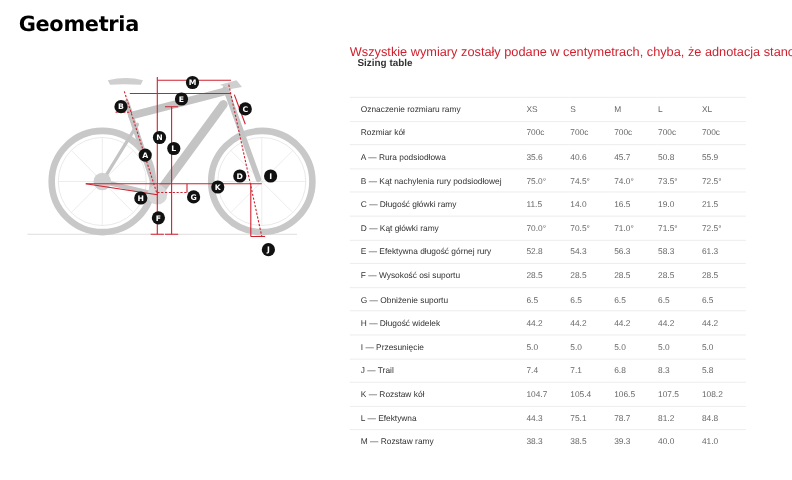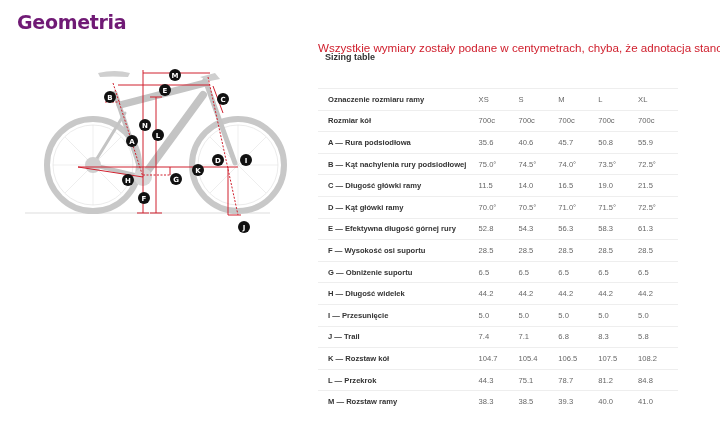--- a/index.html
+++ b/index.html
@@ -6,41 +6,41 @@
   body {
     width: 720px; height: 436px; overflow: hidden;
     background: #ffffff;
     font-family: "Liberation Sans", sans-serif;
     color: #222;
     position: relative;
   }
   .title {
     position: absolute; left: 17px; top: 11px;
     font-family: "DejaVu Sans", sans-serif;
-    font-weight: bold; font-size: 19px; color: #701a75; letter-spacing: -0.3px;
+    font-weight: bold; font-size: 19px; color: #000000; letter-spacing: -0.3px;
   }
   .diagram { position: absolute; left: 20px; top: 55px; width: 270px; height: 190px; }
   .note {
     position: absolute; left: 318px; top: 41px;
     font-size: 11.6px; color: #d0202e; white-space: nowrap;
   }
   .sizing-title {
     position: absolute; left: 325px; top: 52px;
     font-size: 9px; font-weight: bold; color: #333;
   }
   table.geo {
     position: absolute; left: 318px; top: 88px;
     width: 360px; border-collapse: collapse;
     font-size: 7.6px;
   }
   table.geo td {
     height: 20.6px; padding: 0; border-top: 1px solid #eeeeee;
     color: #666; vertical-align: middle;
   }
-  table.geo td.lbl { padding-left: 10px; width: 143px; color: #333; font-weight: bold; }
+  table.geo td.lbl { padding-left: 10px; width: 143px; color: #333; font-weight: normal; }
   table.geo td.v { width: 38px; }
   table.geo tr:last-child td { border-bottom: none; }
 </style>
 </head>
 <body>
 
 <div class="title">Geometria</div>
 
 <svg class="diagram" viewBox="0 0 270 190" xmlns="http://www.w3.org/2000/svg">
 
@@ -259,21 +259,21 @@
       </tr>
       <tr>
         <td class="lbl">K — Rozstaw kół</td>
         <td class="v">104.7</td>
         <td class="v">105.4</td>
         <td class="v">106.5</td>
         <td class="v">107.5</td>
         <td class="v">108.2</td>
       </tr>
       <tr>
-        <td class="lbl">L — Przekrok</td>
+        <td class="lbl">L — Efektywna</td>
         <td class="v">44.3</td>
         <td class="v">75.1</td>
         <td class="v">78.7</td>
         <td class="v">81.2</td>
         <td class="v">84.8</td>
       </tr>
       <tr>
         <td class="lbl">M — Rozstaw ramy</td>
         <td class="v">38.3</td>
         <td class="v">38.5</td>

